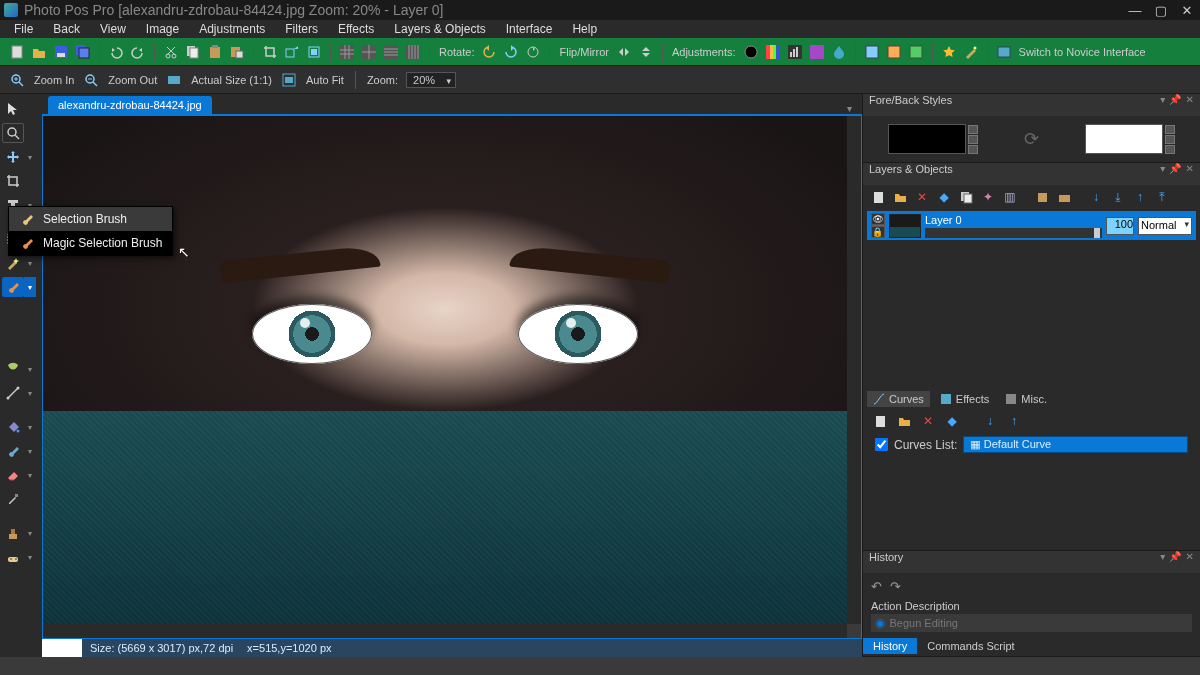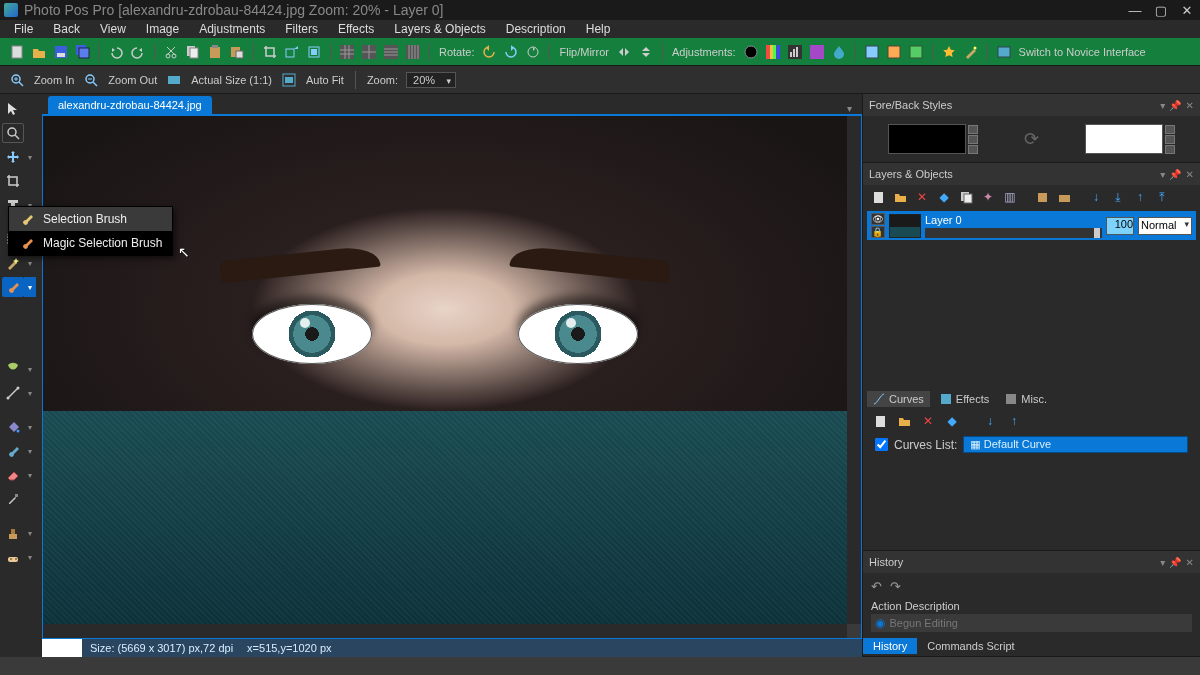--- a/index.html
+++ b/index.html
@@ -40,21 +40,21 @@
 .brow.r { right: 22%; top: 27%; transform: rotate(6deg) scaleX(-1); }
 .canvas-scroll-v { position: absolute; right: 0; top: 0; bottom: 14px; width: 14px; background: #2a2a2a; }
 .canvas-scroll-h { position: absolute; left: 0; right: 14px; bottom: 0; height: 14px; background: #2a2a2a; }
 .brush-popup { position: absolute; left: 8px; top: 206px; background: #3a3a3a; border: 1px solid #000; box-shadow: 2px 2px 6px rgba(0,0,0,.6); z-index: 10; }
 .brush-row { display: flex; align-items: center; gap: 8px; padding: 4px 10px; color: #eee; cursor: pointer; font-size: 12px; white-space: nowrap; }
 .brush-row.hov { background: #000000; }
 .brush-icon { width: 16px; height: 16px; display: flex; align-items: center; justify-content: center; }
 .cursor-arrow { position: absolute; left: 178px; top: 244px; z-index: 11; font-size: 14px; color: #fff; text-shadow: 1px 1px 0 #000; }
 .right-panels { width: 338px; background: #2a2a2a; display: flex; flex-direction: column; border-left: 1px solid #1a1a1a; }
 .panel { border-bottom: 1px solid #1a1a1a; }
-.panel-head { height: 22px; background: #333; display: flex; align-items: center; padding: 0 6px; font-size: 11px; color: #ccc; }
+.panel-head { height: 22px; background: #333; display: flex; align-items: flex-start; padding: 0 6px; font-size: 11px; color: #ccc; }
 .panel-head .spacer { flex: 1; }
 .panel-head .pbtn { font-size: 10px; color: #888; margin-left: 4px; cursor: pointer; }
 .foreback-body { display: flex; align-items: center; justify-content: space-around; padding: 8px; }
 .swatch-group { display: flex; align-items: center; gap: 2px; }
 .swatch { width: 78px; height: 30px; border: 1px solid #555; }
 .swatch.black { background: #000; }
 .swatch.white { background: #fff; }
 .swatch-ctrl { display: flex; flex-direction: column; gap: 1px; }
 .swatch-sm { width: 10px; height: 9px; background: #555; border: 1px solid #777; }
 .swap-icon { width: 40px; height: 30px; display: flex; align-items: center; justify-content: center; font-size: 18px; color: #666; }
@@ -106,21 +106,21 @@
 
 <div class="menubar">
   <div class="menu-item">File</div>
   <div class="menu-item">Back</div>
   <div class="menu-item">View</div>
   <div class="menu-item">Image</div>
   <div class="menu-item">Adjustments</div>
   <div class="menu-item">Filters</div>
   <div class="menu-item">Effects</div>
   <div class="menu-item">Layers &amp; Objects</div>
-  <div class="menu-item">Description</div>
+  <div class="menu-item">Interface</div>
   <div class="menu-item">Help</div>
 </div>
 
 <div class="toolbar1">
   <div class="tbtn">
       <svg width="14" height="14">
         <rect x="2" y="1" width="10" height="12" fill="#ddd" stroke="#888"></rect>
       </svg>
     </div>
   <div class="tbtn">

